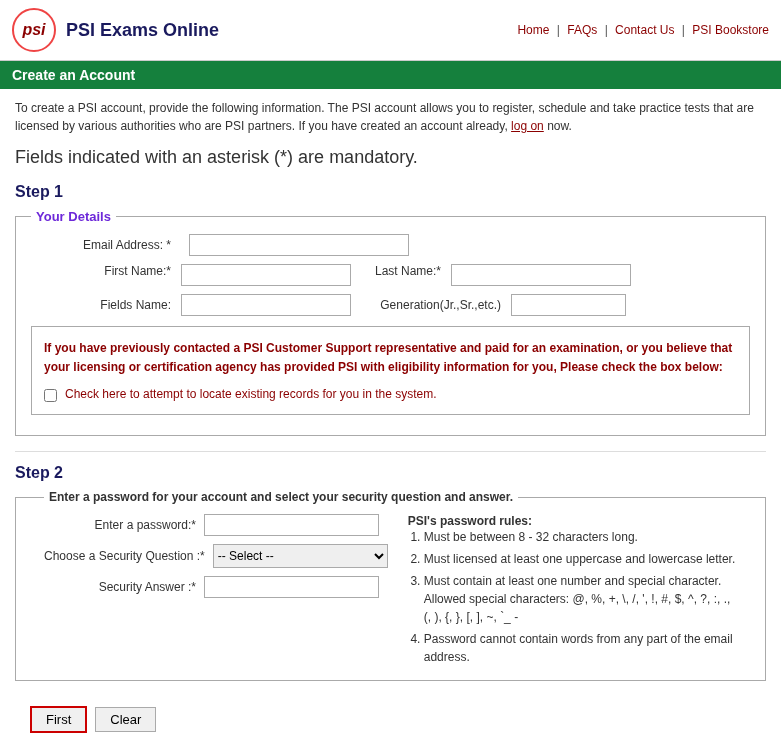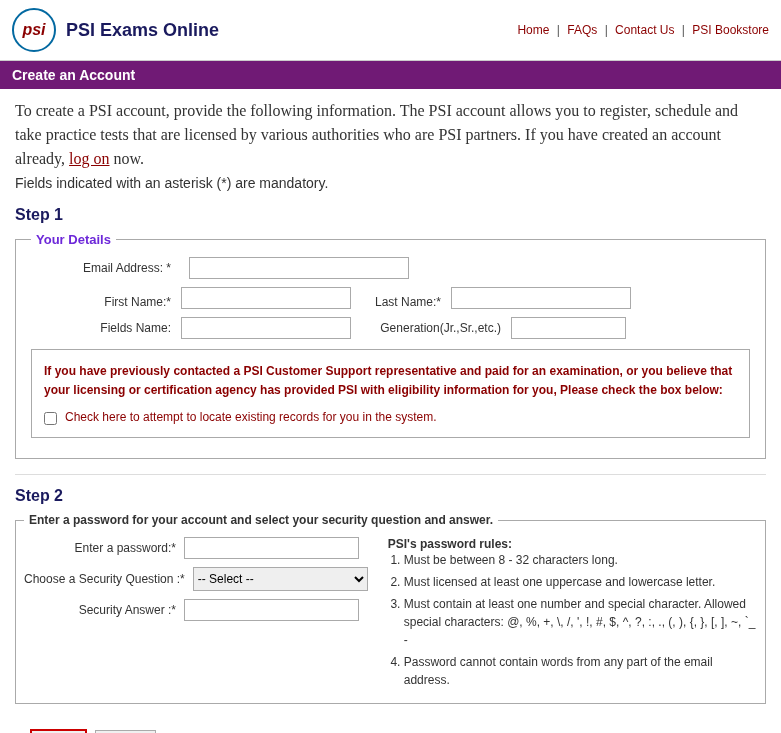--- a/index.html
+++ b/index.html
@@ -1,35 +1,35 @@
 <!DOCTYPE html>
 <html><head>
   <meta charset="utf-8">
   <style>
     * { box-sizing: border-box; margin: 0; padding: 0; }
     body { font-family: Arial, sans-serif; font-size: 13px; color: #333; background: #fff; width: 781px; }
 
     
     .header { display: flex; align-items: center; justify-content: space-between; padding: 8px 12px; border-bottom: 1px solid #ccc; }
     .logo-area { display: flex; align-items: center; gap: 10px; }
-    .logo-circle { width: 44px; height: 44px; border-radius: 50%; border: 2px solid #0369a1; display: flex; align-items: center; justify-content: center; background: #fff; }
+    .logo-circle { width: 44px; height: 44px; border-radius: 50%; border: 2px solid #ef4444; display: flex; align-items: center; justify-content: center; background: #fff; }
     .logo-text-psi { font-size: 16px; font-weight: bold; color: #8B0000; font-style: italic; }
     .logo-title { font-size: 18px; color: #1a1a5e; font-weight: bold; }
     .nav-links { font-size: 12px; color: #555; }
     .nav-links a { color: #8B0000; text-decoration: none; }
     .nav-sep { color: #555; margin: 0 4px; }
 
     
-    .page-title-bar { background: #701a75; color: #fff; padding: 6px 12px; font-size: 14px; font-weight: bold; margin-top: 0; }
+    .page-title-bar { background: #15803d; color: #fff; padding: 6px 12px; font-size: 14px; font-weight: bold; margin-top: 0; }
 
     
     .main { padding: 10px 15px; }
-    .intro-text { font-size: 16px; color: #333; margin-bottom: 4px; line-height: 1.5; font-family: Liberation Serif, serif; }
+    .intro-text { font-size: 12px; color: #333; margin-bottom: 12px; line-height: 1.5; }
     .intro-text a { color: #8B0000; }
-    .mandatory-note { font-size: 14px; color: #333; margin-bottom: 15px; }
+    .mandatory-note { font-size: 18px; color: #333; margin-bottom: 15px; }
 
     
     .step-heading { color: #1a1a5e; font-size: 16px; font-weight: bold; margin-bottom: 8px; }
 
     
     fieldset { border: 1px solid #aaa; padding: 10px 15px; margin-bottom: 15px; }
     legend { font-size: 13px; font-weight: bold; color: #6d28d9; padding: 0 5px; }
 
     
     .form-row { display: flex; align-items: center; margin-bottom: 8px; gap: 18px; }
@@ -38,21 +38,21 @@
     .form-input-long { width: 220px; }
 
     
     .warning-box { border: 1px solid #aaa; background: #fff; padding: 12px; margin: 10px 0; }
     .warning-text { color: #8B0000; font-size: 12px; font-weight: bold; line-height: 1.6; margin-bottom: 10px; }
     .check-row { display: flex; align-items: flex-start; gap: 8px; margin-top: 6px; }
     .check-row input[type="checkbox"] { margin-top: 2px; }
     .check-label { color: #8B0000; font-size: 12px; }
 
     
-    .step2-fieldset { border: 1px solid #aaa; padding: 10px 8px; }
+    .step2-fieldset { border: 1px solid #aaa; padding: 10px 28px; }
     .step2-legend { font-size: 12px; font-weight: bold; color: #333; }
     .step2-inner { display: flex; gap: 20px; }
     .step2-left { flex: 0 0 auto; }
     .step2-right { flex: 1; font-size: 12px; color: #333; }
     .step2-right ol { margin-left: 16px; }
     .step2-right li { margin-bottom: 4px; line-height: 1.5; }
 
     .step2-form-row { display: flex; align-items: center; margin-bottom: 8px; }
     .step2-label { min-width: 160px; font-size: 12px; text-align: right; padding-right: 8px; }
     .step2-input { border: 1px solid #aaa; height: 22px; width: 175px; padding: 2px 4px; font-size: 12px; }
@@ -103,21 +103,21 @@
   <div class="step-heading">Step 1</div>
 
   <fieldset>
     <legend>Your Details</legend>
 
     <div class="form-row">
       <label class="form-label">Email Address: *</label>
       <input type="text" class="form-input form-input-long" style="">
     </div>
 
-    <div class="form-row" style="display:flex;align-items:flex-end;gap:10px;">
+    <div class="form-row" style="display:flex;align-items:flex-start;gap:10px;">
       <label class="form-label">First Name:*</label>
       <input type="text" class="form-input form-input-long" style="width: 170px;">
       <label style="min-width:80px;font-size:12px;text-align:right;">Last Name:*</label>
       <input type="text" class="form-input" style="width: 180px;">
     </div>
 
     <div class="form-row" style="display:flex;align-items:center;gap:10px;">
       <label class="form-label">Fields Name:</label>
       <input type="text" class="form-input form-input-long" style="width: 170px;">
       <label style="min-width:140px;font-size:12px;text-align:right;">Generation(Jr.,Sr.,etc.)</label>

